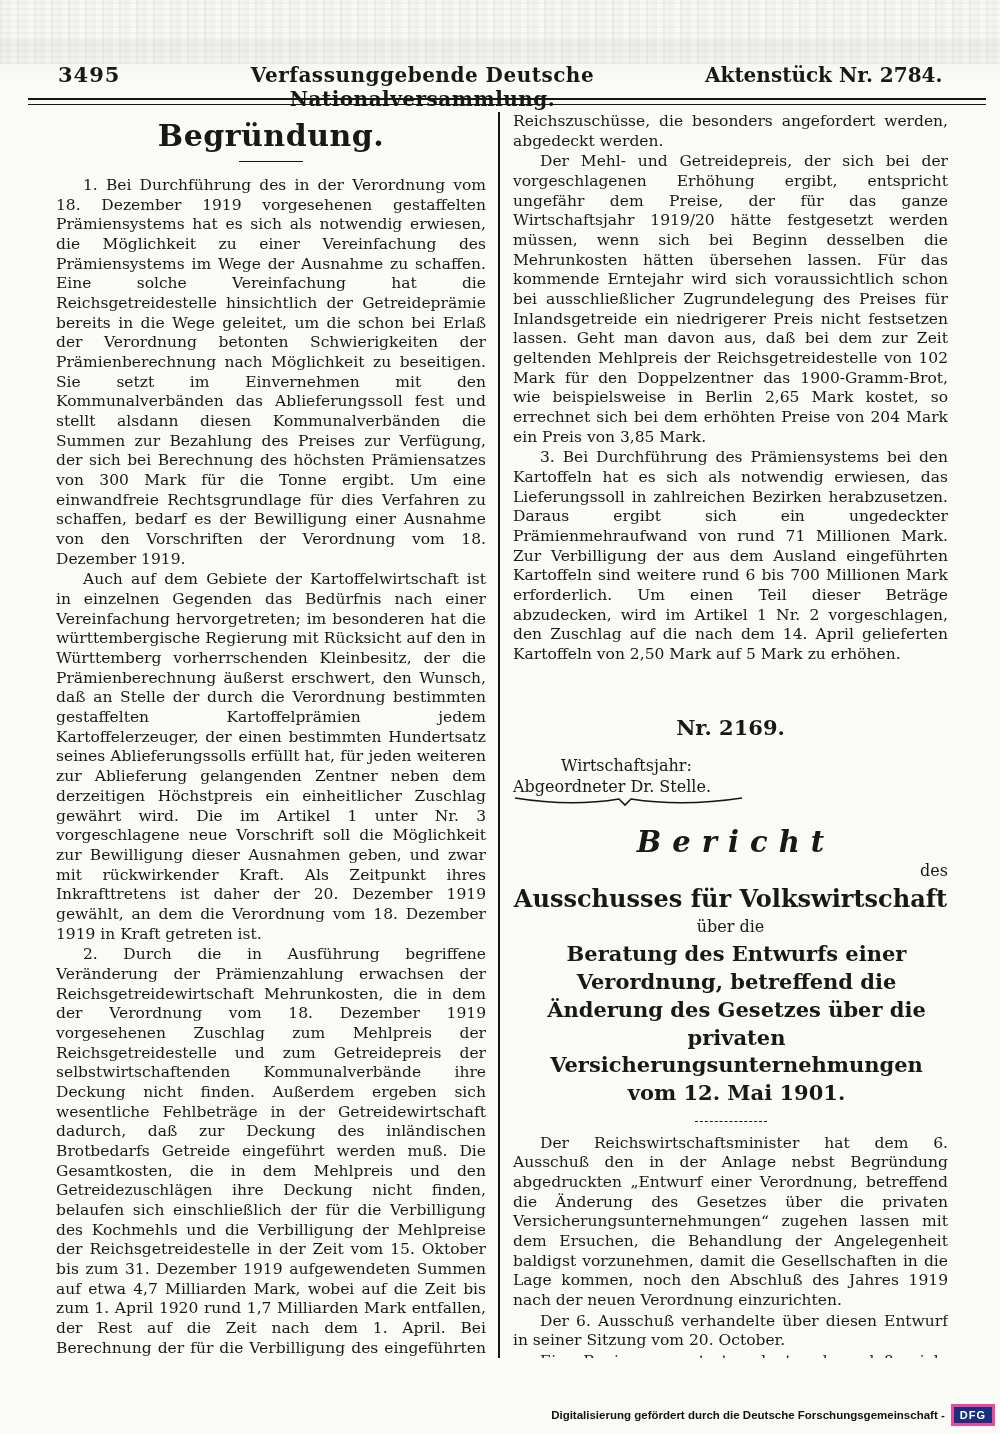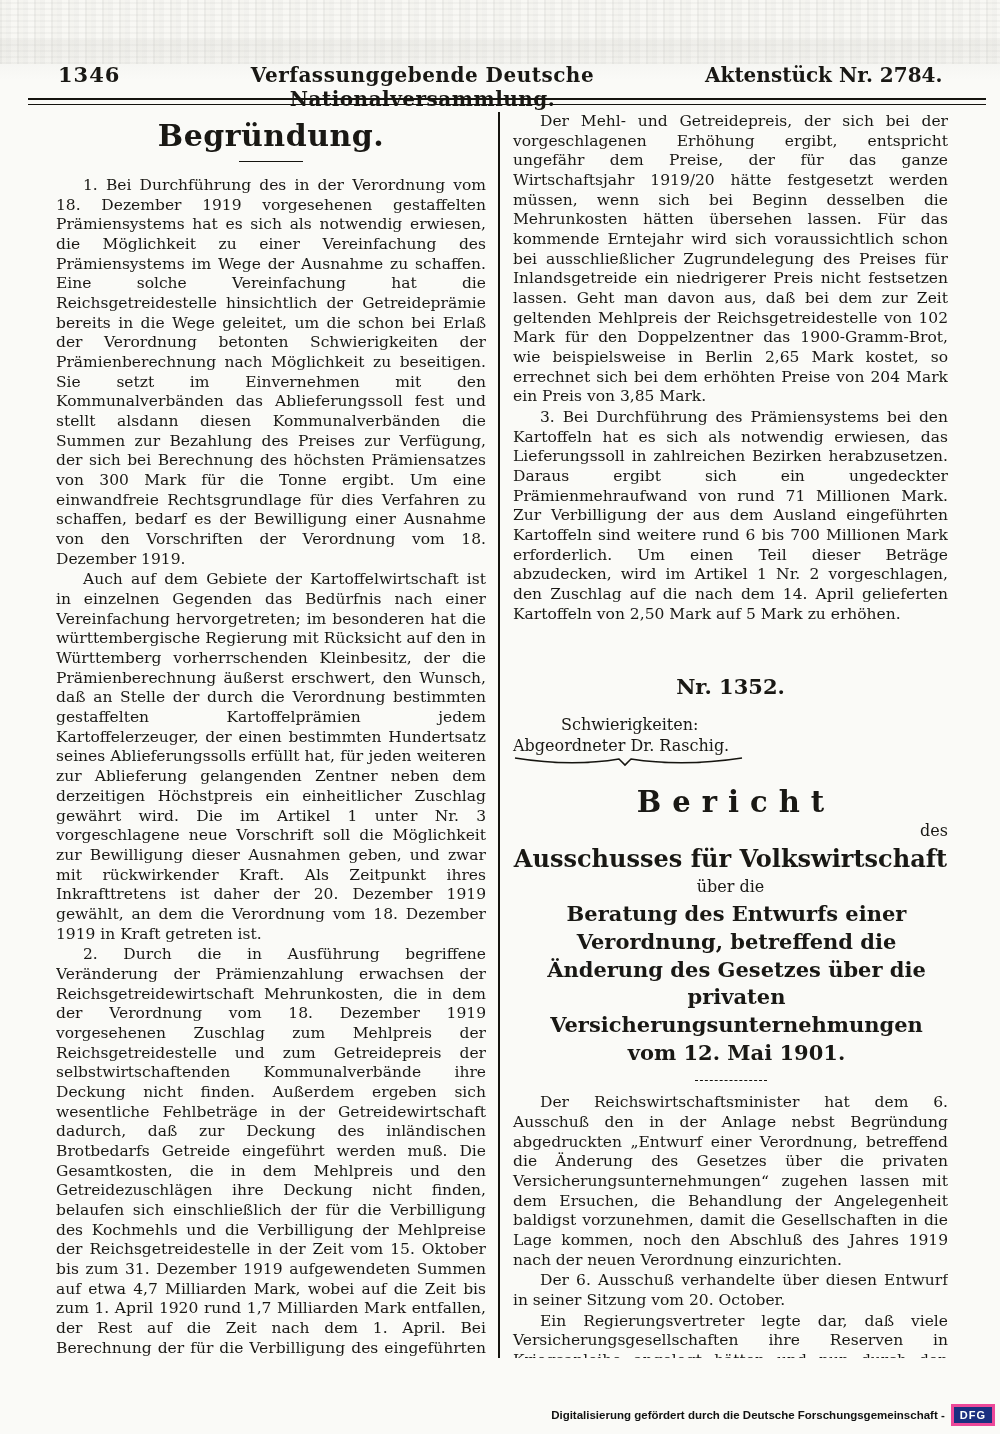--- a/index.html
+++ b/index.html
@@ -62,21 +62,21 @@
 
   
   .report{margin-top:50px;}
   .report-number{text-align:center;font-size:21px;font-weight:bold;margin:0 0 16px 0;}
   .rapporteur{margin:0 0 6px 0;font-size:16px;line-height:1.3;width:235px;}
   .rapporteur .label{display:block;padding-left:48px;}
   .rapporteur .name{display:block;}
   .flourish{display:block;margin-top:-2px;}
   .report-title{
     text-align:center;font-size:29px;font-weight:bold;
-    letter-spacing:11px;margin:18px 0 2px 0;text-indent:11px;
+    letter-spacing:11px;margin:18px 0 2px 0;text-indent:11px;font-style:italic;
   }
   .report-of{text-align:right;font-size:16px;margin:2px 0;}
   .report-committee{text-align:center;font-size:24px;font-weight:bold;margin:4px 0 2px 0;}
   .report-about{text-align:center;font-size:16px;margin:4px 0 1px 0;}
   .report-subject{
     text-align:center;font-size:21px;font-weight:bold;line-height:1.32;
     margin:4px 0 0 12px;
   }
 
   
@@ -93,48 +93,49 @@
 </style>
 </head>
 <body>
 
 <div class="page">
 
   <div class="noise"></div>
   <div class="noise-fade"></div>
 
   <div class="header">
-    <div class="pagenum">1346</div>
+    <div class="pagenum">3495</div>
     <div class="masthead">Verfassunggebende Deutsche Nationalversammlung.</div>
     <div class="docref">Aktenstück Nr. 2784.</div>
   </div>
   <div class="double-rule"></div>
 
   <div class="columns">
 
     <div class="col-left">
       <div class="col-title">Begründung.</div>
       <div class="dash-divider"></div>
       <p class="body">1. Bei Durchführung des in der Verordnung vom 18. Dezember 1919 vorgesehenen gestaffelten Prämiensystems hat es sich als notwendig erwiesen, die Möglichkeit zu einer Vereinfachung des Prämiensystems im Wege der Ausnahme zu schaffen. Eine solche Vereinfachung hat die Reichsgetreidestelle hinsichtlich der Getreideprämie bereits in die Wege geleitet, um die schon bei Erlaß der Verordnung betonten Schwierigkeiten der Prämienberechnung nach Möglichkeit zu beseitigen. Sie setzt im Einvernehmen mit den Kommunalverbänden das Ablieferungssoll fest und stellt alsdann diesen Kommunalverbänden die Summen zur Bezahlung des Preises zur Verfügung, der sich bei Berechnung des höchsten Prämiensatzes von 300 Mark für die Tonne ergibt. Um eine einwandfreie Rechtsgrundlage für dies Verfahren zu schaffen, bedarf es der Bewilligung einer Ausnahme von den Vorschriften der Verordnung vom 18. Dezember 1919.</p>
       <p class="body">Auch auf dem Gebiete der Kartoffelwirtschaft ist in einzelnen Gegenden das Bedürfnis nach einer Vereinfachung hervorgetreten; im besonderen hat die württembergische Regierung mit Rücksicht auf den in Württemberg vorherrschenden Kleinbesitz, der die Prämienberechnung äußerst erschwert, den Wunsch, daß an Stelle der durch die Verordnung bestimmten gestaffelten Kartoffelprämien jedem Kartoffelerzeuger, der einen bestimmten Hundertsatz seines Ablieferungssolls erfüllt hat, für jeden weiteren zur Ablieferung gelangenden Zentner neben dem derzeitigen Höchstpreis ein einheitlicher Zuschlag gewährt wird. Die im Artikel 1 unter Nr. 3 vorgeschlagene neue Vorschrift soll die Möglichkeit zur Bewilligung dieser Ausnahmen geben, und zwar mit rückwirkender Kraft. Als Zeitpunkt ihres Inkrafttretens ist daher der 20. Dezember 1919 gewählt, an dem die Verordnung vom 18. Dezember 1919 in Kraft getreten ist.</p>
       <p class="body">2. Durch die in Ausführung begriffene Veränderung der Prämienzahlung erwachsen der Reichsgetreidewirtschaft Mehrunkosten, die in dem der Verordnung vom 18. Dezember 1919 vorgesehenen Zuschlag zum Mehlpreis der Reichsgetreidestelle und zum Getreidepreis der selbstwirtschaftenden Kommunalverbände ihre Deckung nicht finden. Außerdem ergeben sich wesentliche Fehlbeträge in der Getreidewirtschaft dadurch, daß zur Deckung des inländischen Brotbedarfs Getreide eingeführt werden muß. Die Gesamtkosten, die in dem Mehlpreis und den Getreidezuschlägen ihre Deckung nicht finden, belaufen sich einschließlich der für die Verbilligung des Kochmehls und die Verbilligung der Mehlpreise der Reichsgetreidestelle in der Zeit vom 15. Oktober bis zum 31. Dezember 1919 aufgewendeten Summen auf etwa 4,7 Milliarden Mark, wobei auf die Zeit bis zum 1. April 1920 rund 1,7 Milliarden Mark entfallen, der Rest auf die Zeit nach dem 1. April. Bei Berechnung der für die Verbilligung des eingeführten Getreides entstehenden Kosten sind die Valutaverhältnisse des Februar und der ersten Märzwoche dieses Jahres zugrunde gelegt. Im Artikel 1 Nr. 1 des Entwurfs wird vorgeschlagen, zur teilweisen Abdeckung dieser Kosten den Zuschlag der Reichsgetreidestelle zu ihrem Mehlpreis von 46,50 auf 148,50 Mark und entsprechend den von den selbstwirtschaftenden Kommunalverbänden für den Doppelzentner Getreide zu zahlenden Zuschlag von 28 Mark auf 120 Mark zu erhöhen. Durch diese Maßnahme würden der Reichsgetreidestelle etwa 1 365 000 000 Mark zufließen. Der Restbetrag soll durch</p>
     </div>
 
     <div class="col-divider"></div>
 
     <div class="col-right">
+      <p class="body cont">Reichszuschüsse, die besonders angefordert werden, abgedeckt werden.</p>
       <p class="body">Der Mehl- und Getreidepreis, der sich bei der vorgeschlagenen Erhöhung ergibt, entspricht ungefähr dem Preise, der für das ganze Wirtschaftsjahr 1919/20 hätte festgesetzt werden müssen, wenn sich bei Beginn desselben die Mehrunkosten hätten übersehen lassen. Für das kommende Erntejahr wird sich voraussichtlich schon bei ausschließlicher Zugrundelegung des Preises für Inlandsgetreide ein niedrigerer Preis nicht festsetzen lassen. Geht man davon aus, daß bei dem zur Zeit geltenden Mehlpreis der Reichsgetreidestelle von 102 Mark für den Doppelzentner das 1900-Gramm-Brot, wie beispielsweise in Berlin 2,65 Mark kostet, so errechnet sich bei dem erhöhten Preise von 204 Mark ein Preis von 3,85 Mark.</p>
       <p class="body">3. Bei Durchführung des Prämiensystems bei den Kartoffeln hat es sich als notwendig erwiesen, das Lieferungssoll in zahlreichen Bezirken herabzusetzen. Daraus ergibt sich ein ungedeckter Prämienmehraufwand von rund 71 Millionen Mark. Zur Verbilligung der aus dem Ausland eingeführten Kartoffeln sind weitere rund 6 bis 700 Millionen Mark erforderlich. Um einen Teil dieser Beträge abzudecken, wird im Artikel 1 Nr. 2 vorgeschlagen, den Zuschlag auf die nach dem 14. April gelieferten Kartoffeln von 2,50 Mark auf 5 Mark zu erhöhen.</p>
 
       <div class="report">
-        <div class="report-number">Nr. 1352.</div>
+        <div class="report-number">Nr. 2169.</div>
 
         <div class="rapporteur">
-          <span class="label">Schwierigkeiten:</span>
-          <span class="name">Abgeordneter Dr. Raschig.</span>
+          <span class="label">Wirtschaftsjahr:</span>
+          <span class="name">Abgeordneter Dr. Stelle.</span>
           <svg class="flourish" width="232" height="12" viewBox="0 0 232 12">
             <path d="M2 3 Q 58 12 106 4 L 112 10 L 118 4 Q 170 12 229 3" stroke="#15140f" stroke-width="1.6" fill="none"></path>
           </svg>
         </div>
 
         <div class="report-title">Bericht</div>
         <div class="report-of">des</div>
         <div class="report-committee">Ausschusses für Volkswirtschaft</div>
         <div class="report-about">über die</div>
         <div class="report-subject">Beratung des Entwurfs einer Verordnung, betreffend die Änderung des Gesetzes über die privaten Versicherungsunternehmungen vom 12. Mai 1901.</div>

